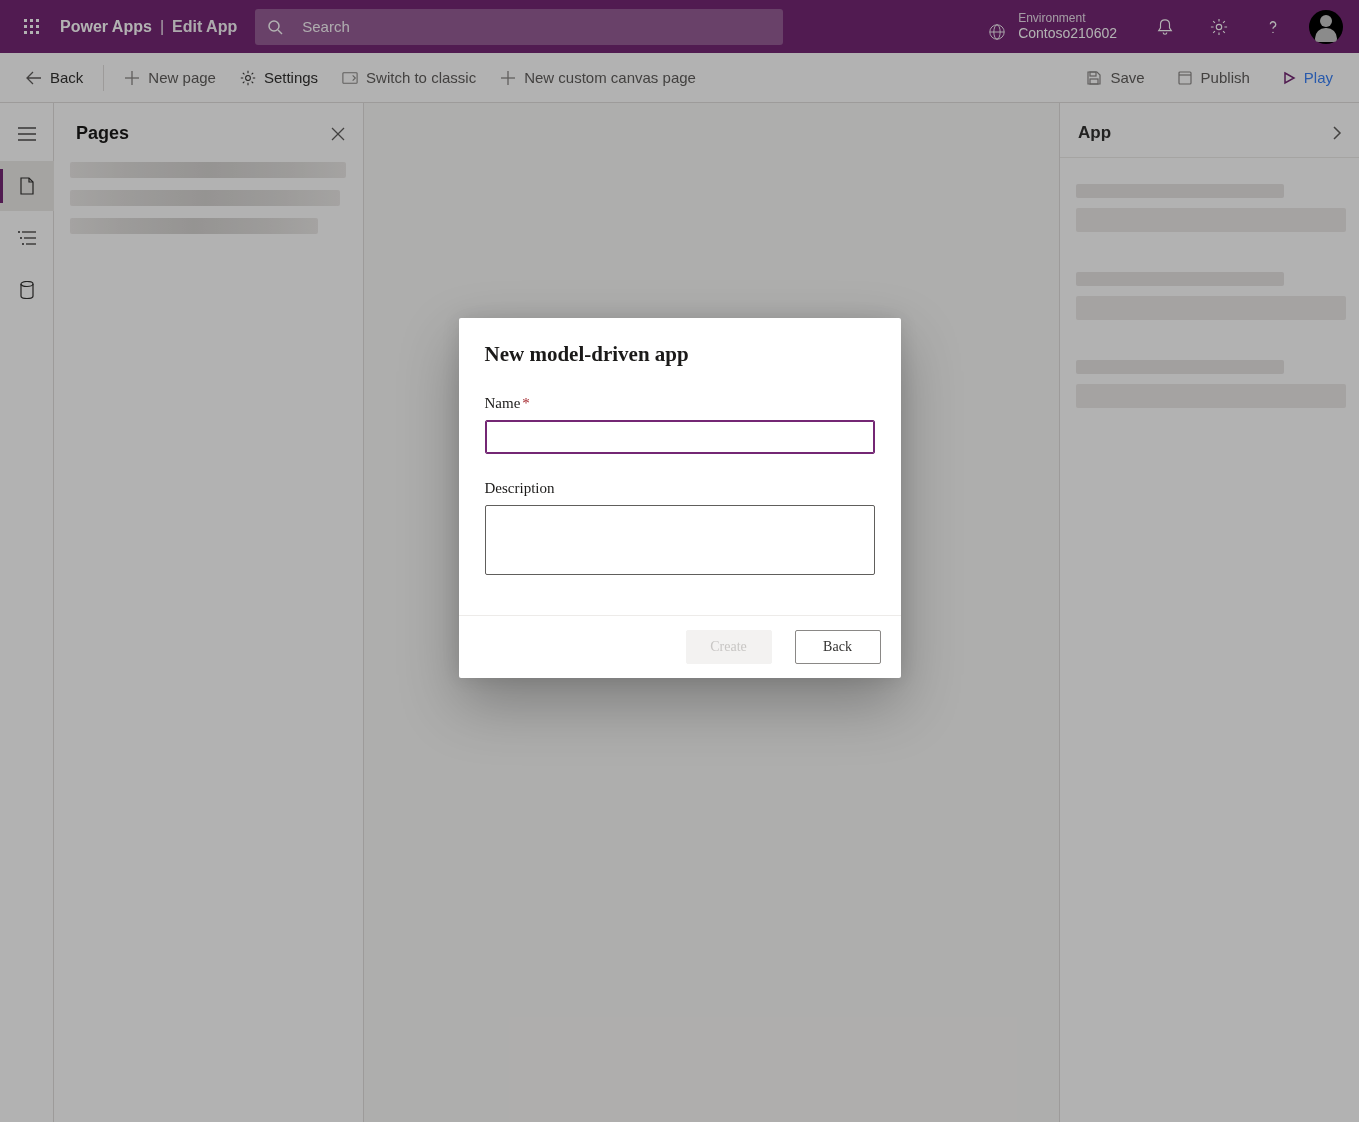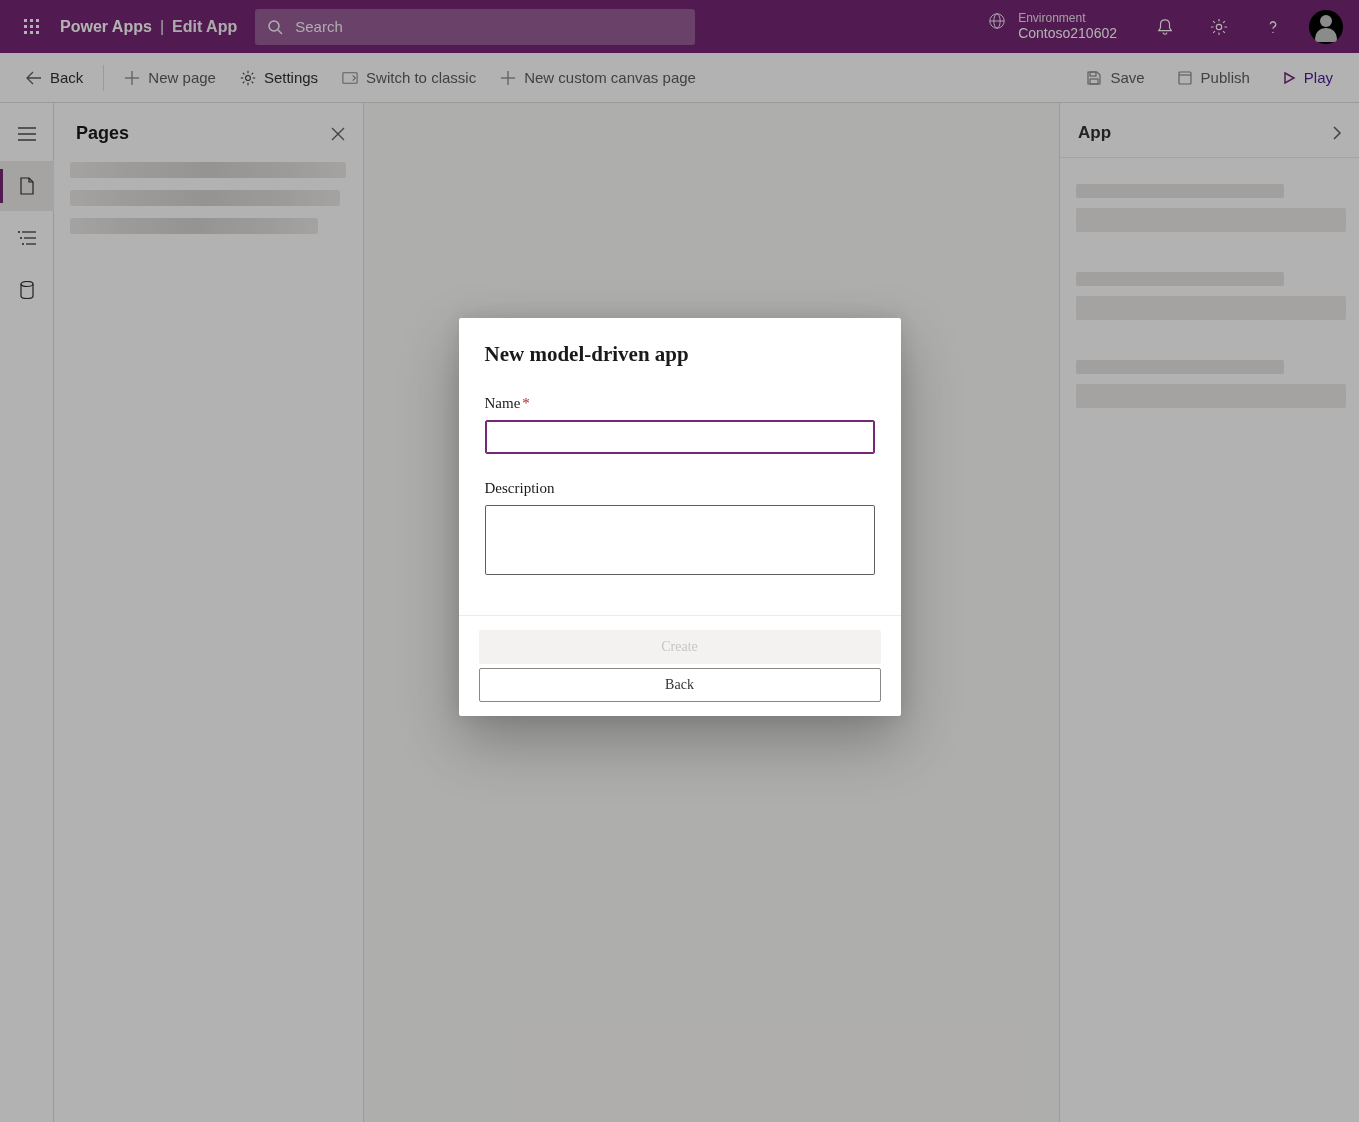--- a/index.html
+++ b/index.html
@@ -29,31 +29,31 @@
     height: 53px; background: var(--purple); color: #fff;
     display: flex; align-items: center; padding: 0 8px;
   }
   .waffle { width: 48px; height: 53px; display:flex; align-items:center; justify-content:center; }
   .brand { display:flex; align-items:center; gap: 8px; font-size: 16px; padding: 0 12px 0 4px; }
   .brand .divider { opacity: .9; }
   .brand .appname { font-weight: 600; }
   .brand .editapp { font-weight: 600; opacity: .95; }
   .search-wrap { flex: 0 0 auto; margin-left: 6px; }
   .search {
-    width: 440px; height: 36px; background: rgba(255,255,255,.25);
-    border-radius: 3px; display:flex; align-items:center; gap:10px;
+    width: 528px; height: 36px; background: rgba(255,255,255,.25);
+    border-radius: 3px; display:flex; align-items:center; gap:17px;
     padding: 0 12px; color: #fff;
   }
   .search input {
     flex:1; background: transparent; border:none; outline:none;
     font-size: 15px; color:#fff;
   }
   .search input::placeholder { color: rgba(255,255,255,.95); }
   .header-right { margin-left:auto; display:flex; align-items:center; gap:6px; padding-right:8px; }
-  .env { display:flex; align-items:flex-start; gap:12px; padding: 0 18px 0 8px; }
+  .env { display:flex; align-items:flex-end; gap:12px; padding: 0 18px 0 8px; }
   .env-text { display:flex; flex-direction:column; line-height:1.15; }
   .env-label { font-size:12px; opacity:.85; }
   .env-name { font-size:14px; }
   .hicon { width:48px; height:53px; display:flex; align-items:center; justify-content:center; }
   .avatar { width:34px; height:34px; border-radius:50%; background:#000; position:relative; margin-left:6px; }
   .avatar::before { content:""; position:absolute; top:5px; left:50%; transform:translateX(-50%); width:12px; height:12px; border-radius:50%; background:#c8c8c8; }
   .avatar::after { content:""; position:absolute; bottom:2px; left:50%; transform:translateX(-50%); width:22px; height:14px; border-radius:12px 12px 4px 4px; background:#c8c8c8; }
 
   
   .cmdbar {
@@ -125,21 +125,21 @@
     height:34px; border:1px solid #605e5c; border-radius:2px;
     padding: 0 10px; font-size:14px; font-family:inherit; outline:none;
   }
   .tinput.focus { border-color: var(--purple); box-shadow: inset 0 0 0 1px var(--purple); }
   .tarea {
     height:70px; border:1px solid #605e5c; border-radius:2px;
     padding: 8px 10px; font-size:14px; font-family:inherit; resize:none; outline:none;
   }
   .modal-footer {
     border-top:1px solid #edebe9; padding: 14px 20px;
-    display:flex; justify-content:flex-end; gap:4px;flex-direction:column;
+    display:flex; justify-content:flex-end; gap:23px;
   }
   .btn {
     min-width:86px; height:34px; border-radius:2px; font-size:14px;
     display:flex; align-items:center; justify-content:center; padding:0 16px;
     background:#fff; border:1px solid #8a8886; color:#323130;
   }
   .btn.primary-disabled {
     background:#f3f2f1; color:#c8c6c4; border:1px solid #f3f2f1;
   }
 
@@ -259,21 +259,21 @@
           </svg>
         <span>Save</span>
       </div>
       <div class="cmd muted">
         <svg width="16" height="16" viewBox="0 0 16 16" fill="none" stroke="#8a8886" stroke-width="1.2">
             <rect x="2" y="2" width="12" height="12" rx="1"></rect>
             <line x1="2" y1="5" x2="14" y2="5"></line>
           </svg>
         <span>Publish</span>
       </div>
-      <div class="cmd" style="color:#4c1d95">
+      <div class="cmd" style="color:#3b82f6">
         <svg width="14" height="14" viewBox="0 0 14 14" fill="none" stroke="#742774" stroke-width="1.5">
             <polygon points="3,2 12,7 3,12"></polygon>
           </svg>
         <span>Play</span>
       </div>
     </div>
   </div>
 
   <div class="body">
 

